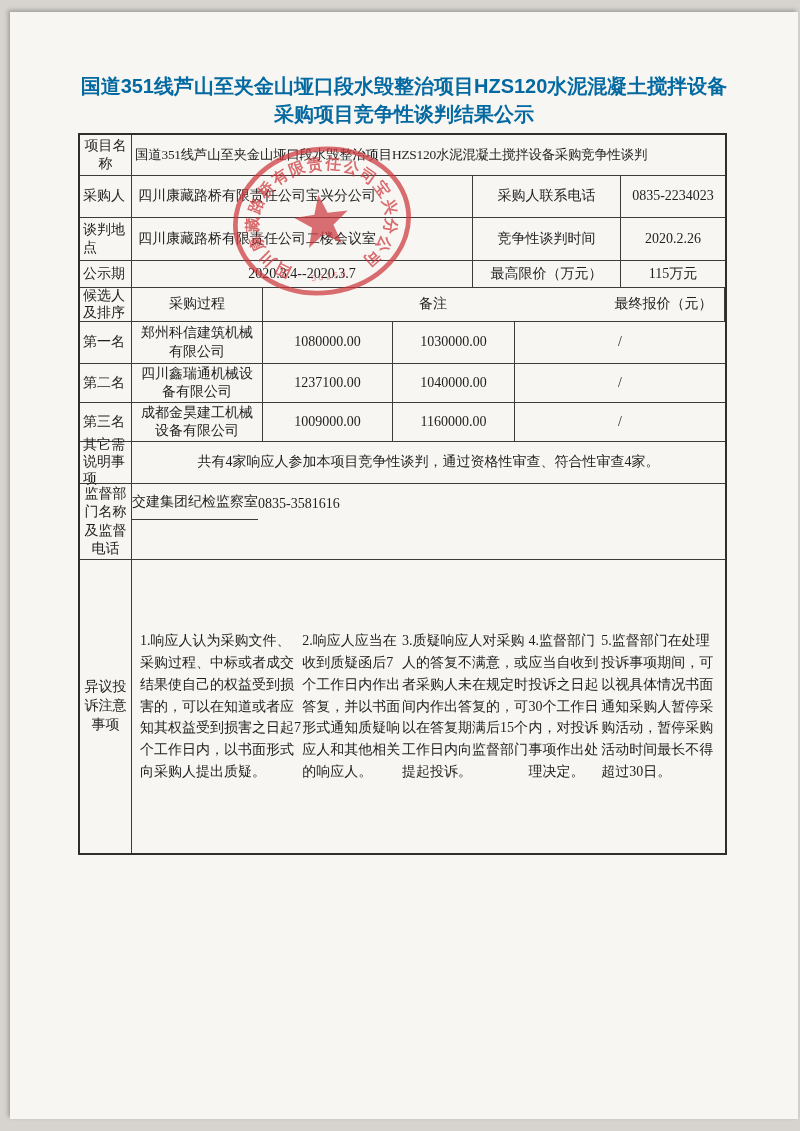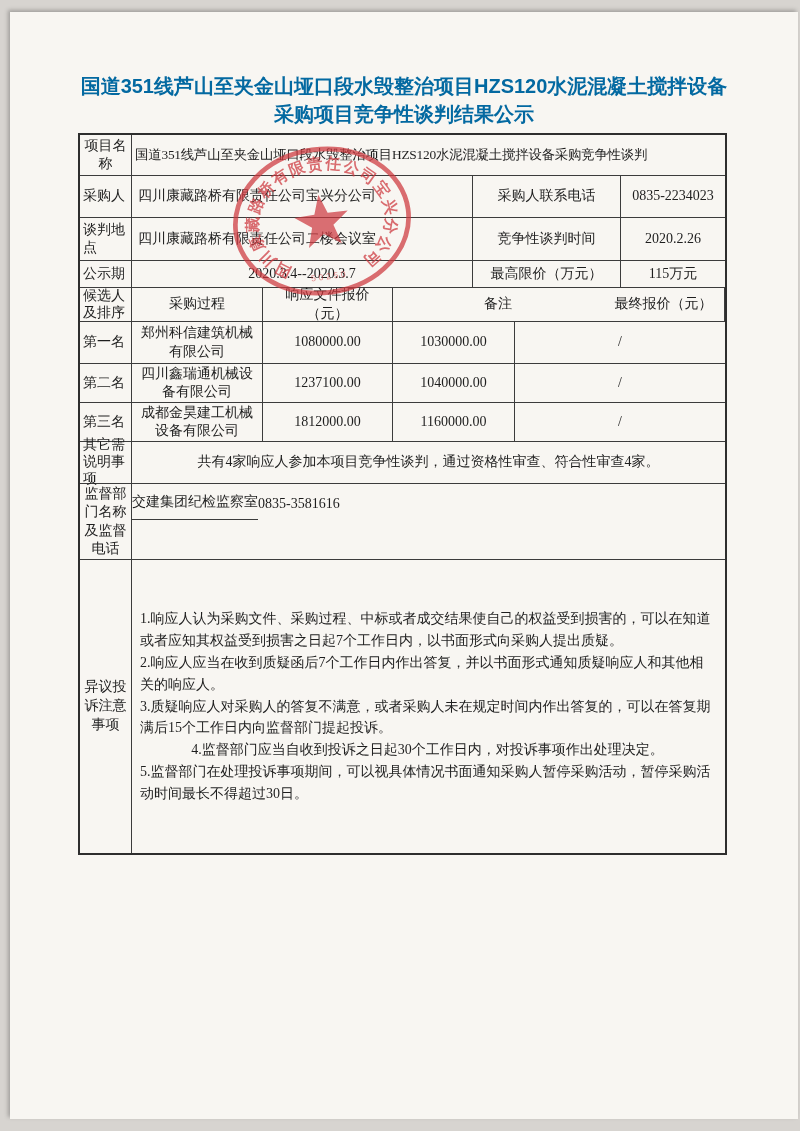--- a/index.html
+++ b/index.html
@@ -90,21 +90,20 @@
     <div class="row" style="height:27px">
       <div class="c w-lab left">公示期</div>
       <div class="c wA-val">2020.3.4--2020.3.7</div>
       <div class="c wA-l2">最高限价（万元）</div>
       <div class="c grow end">115万元</div>
     </div>
 
     <div class="row" style="height:34px">
       <div class="c w-lab left" style="line-height:1.2">候选人及排序</div>
       <div class="c wB-name">采购过程</div>
-      <div class="c wB-p1">响应文件报价（元）</div>
       <div class="c grow end">备注</div>
       <div class="c wB-p2">最终报价（元）</div>
     </div>
 
     <div class="row" style="height:42px">
       <div class="c w-lab left">第一名</div>
       <div class="c wB-name">郑州科信建筑机械有限公司</div>
       <div class="c wB-p1">1080000.00</div>
       <div class="c wB-p2">1030000.00</div>
       <div class="c grow end">/</div>
@@ -114,41 +113,41 @@
       <div class="c w-lab left">第二名</div>
       <div class="c wB-name">四川鑫瑞通机械设备有限公司</div>
       <div class="c wB-p1">1237100.00</div>
       <div class="c wB-p2">1040000.00</div>
       <div class="c grow end">/</div>
     </div>
 
     <div class="row" style="height:39px">
       <div class="c w-lab left">第三名</div>
       <div class="c wB-name">成都金昊建工机械设备有限公司</div>
-      <div class="c wB-p1">1812000.00</div>
+      <div class="c wB-p1">1009000.00</div>
       <div class="c wB-p2">1160000.00</div>
       <div class="c grow end">/</div>
     </div>
 
     <div class="row" style="height:42px">
       <div class="c w-lab left" style="line-height:1.2">其它需说明事项</div>
       <div class="c grow end">共有4家响应人参加本项目竞争性谈判，通过资格性审查、符合性审查4家。</div>
     </div>
 
     <div class="row" style="height:76px">
       <div class="c w-lab" style="line-height:1.3">监督部门名称及监督电话</div>
       <div class="stack">
         <div class="sub" style="height:36px">交建集团纪检监察室</div>
         <div class="sub last" style="height:39px">0835-3581616</div>
       </div>
     </div>
 
     <div class="row last" style="height:293px">
       <div class="c w-lab" style="line-height:1.35">异议投诉注意事项</div>
-      <div class="c grow end notice" style="display:flex;flex-direction:column;justify-content:center">
+      <div class="c grow end notice" style="display:flex;justify-content:center">
         <p>1.响应人认为采购文件、采购过程、中标或者成交结果使自己的权益受到损害的，可以在知道或者应知其权益受到损害之日起7个工作日内，以书面形式向采购人提出质疑。</p>
         <p>2.响应人应当在收到质疑函后7个工作日内作出答复，并以书面形式通知质疑响应人和其他相关的响应人。</p>
         <p>3.质疑响应人对采购人的答复不满意，或者采购人未在规定时间内作出答复的，可以在答复期满后15个工作日内向监督部门提起投诉。</p>
         <p>4.监督部门应当自收到投诉之日起30个工作日内，对投诉事项作出处理决定。</p>
         <p>5.监督部门在处理投诉事项期间，可以视具体情况书面通知采购人暂停采购活动，暂停采购活动时间最长不得超过30日。</p>
       </div>
     </div>
 
   </div>
 </div>

